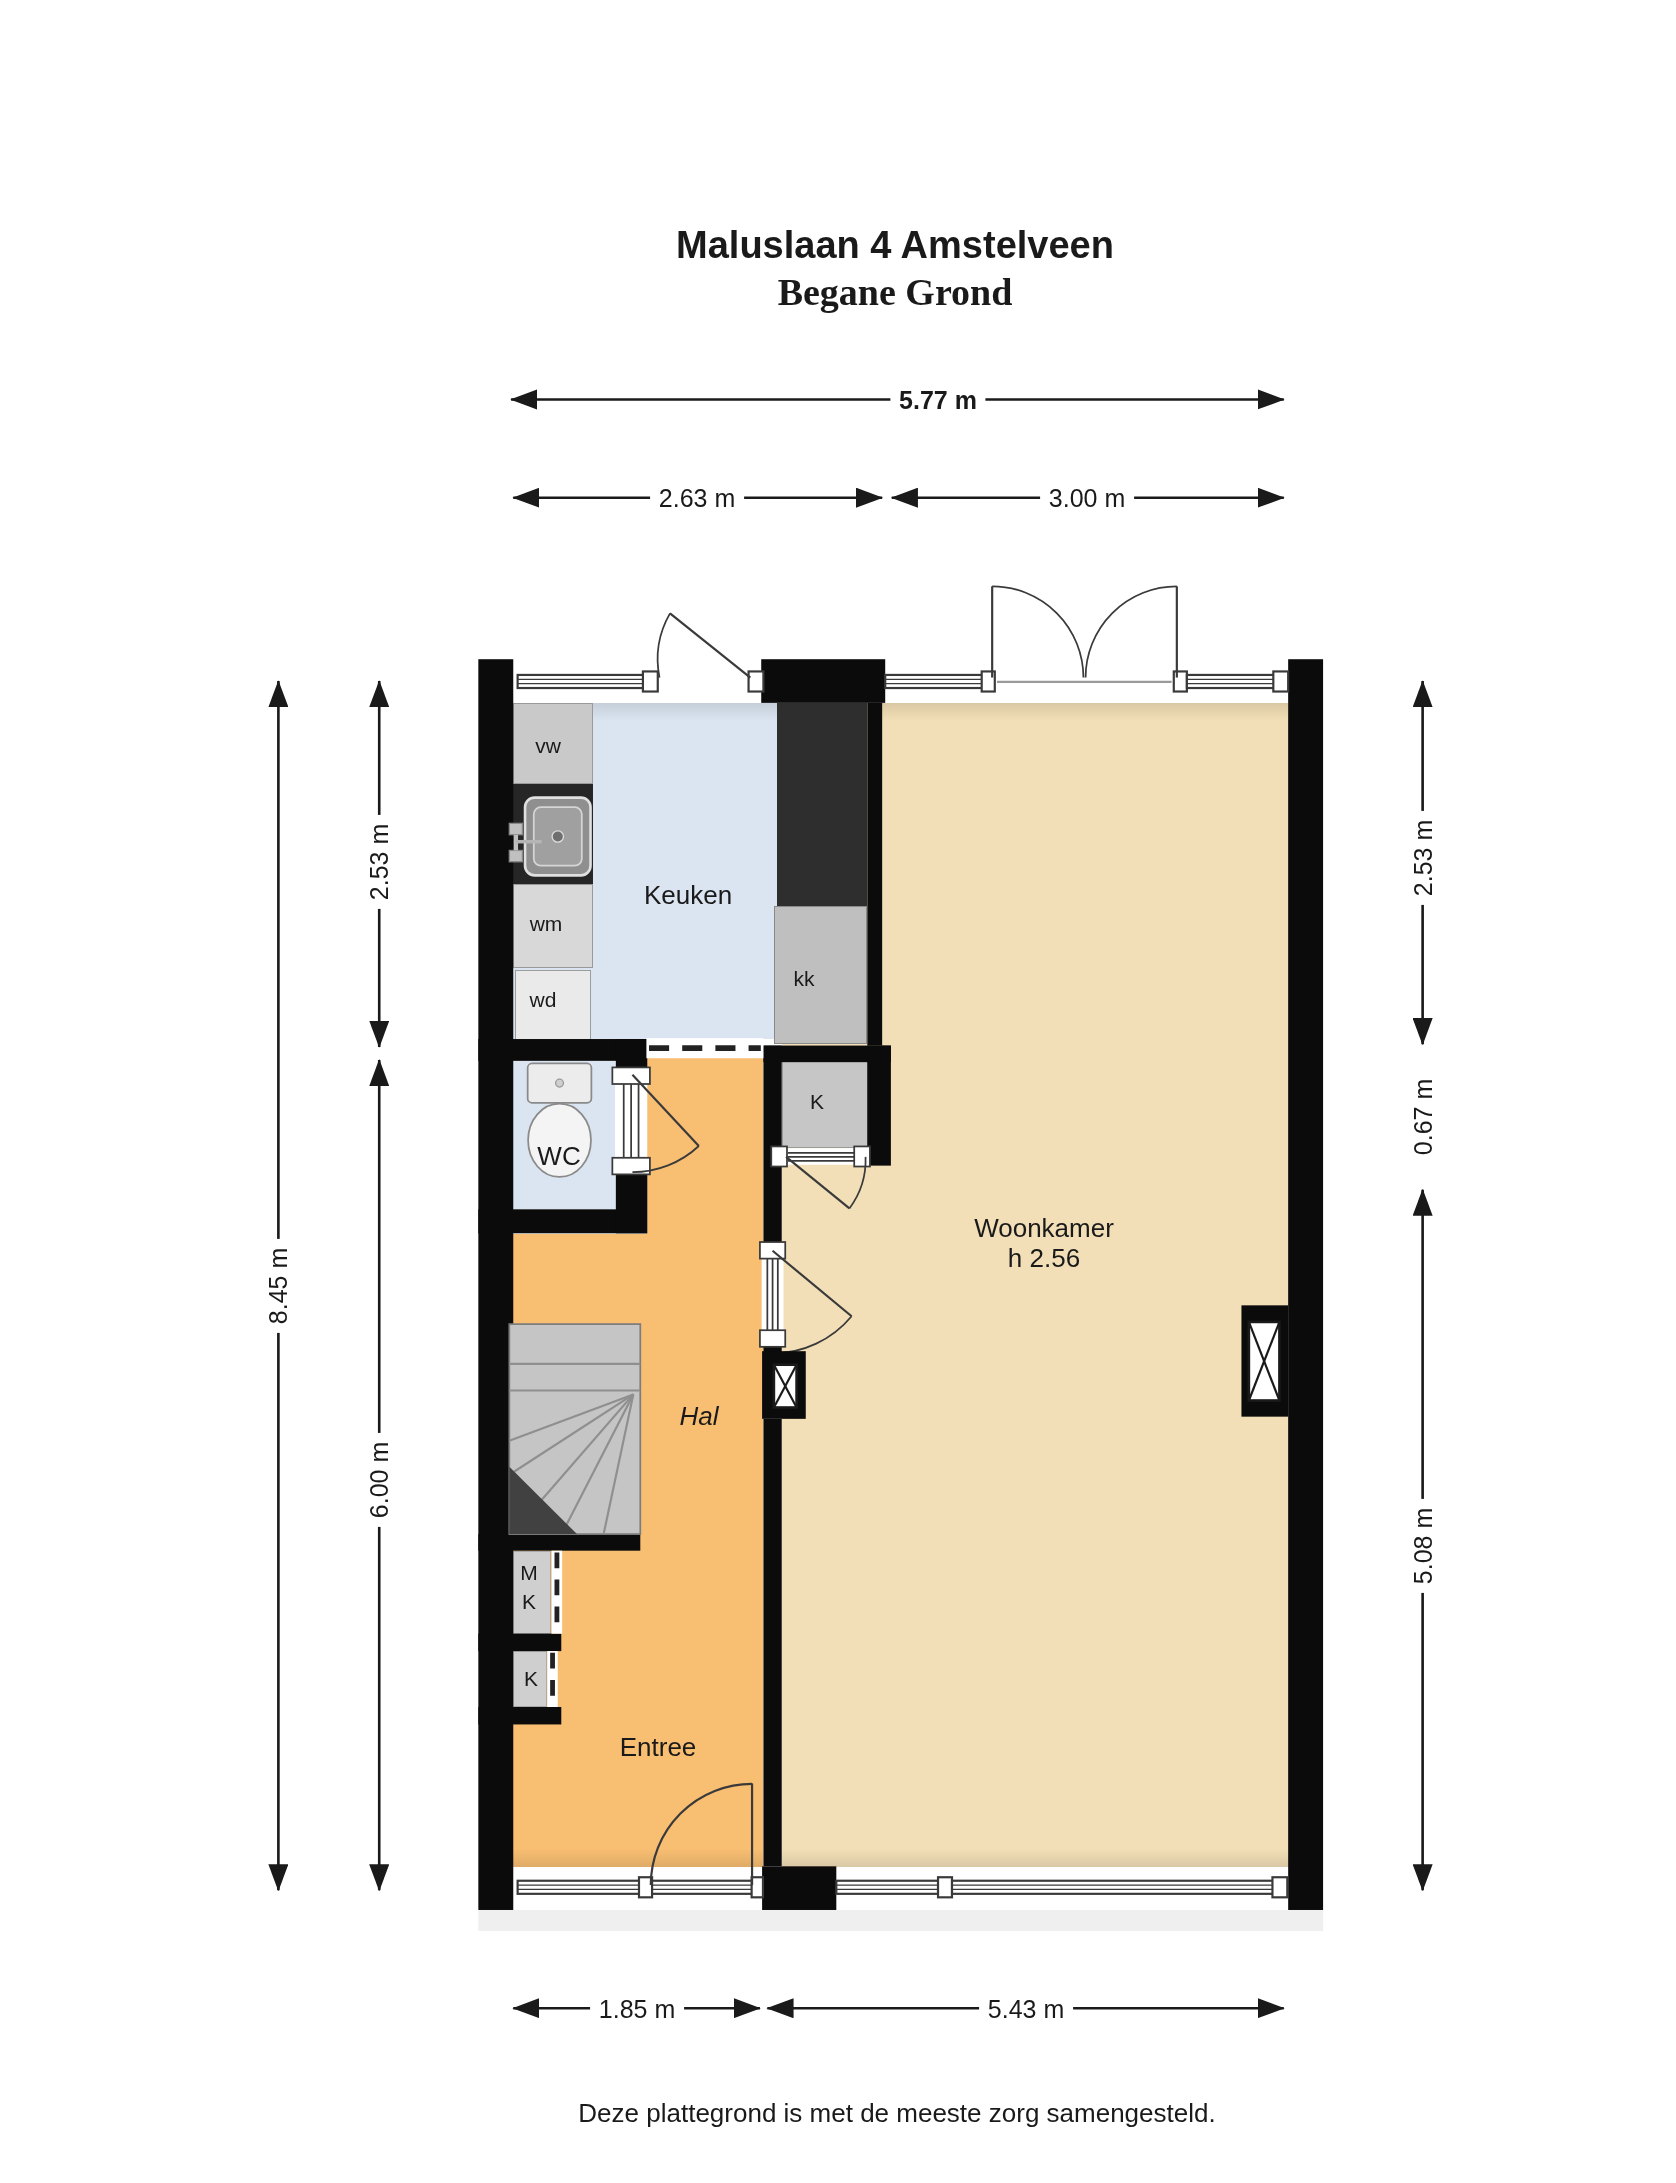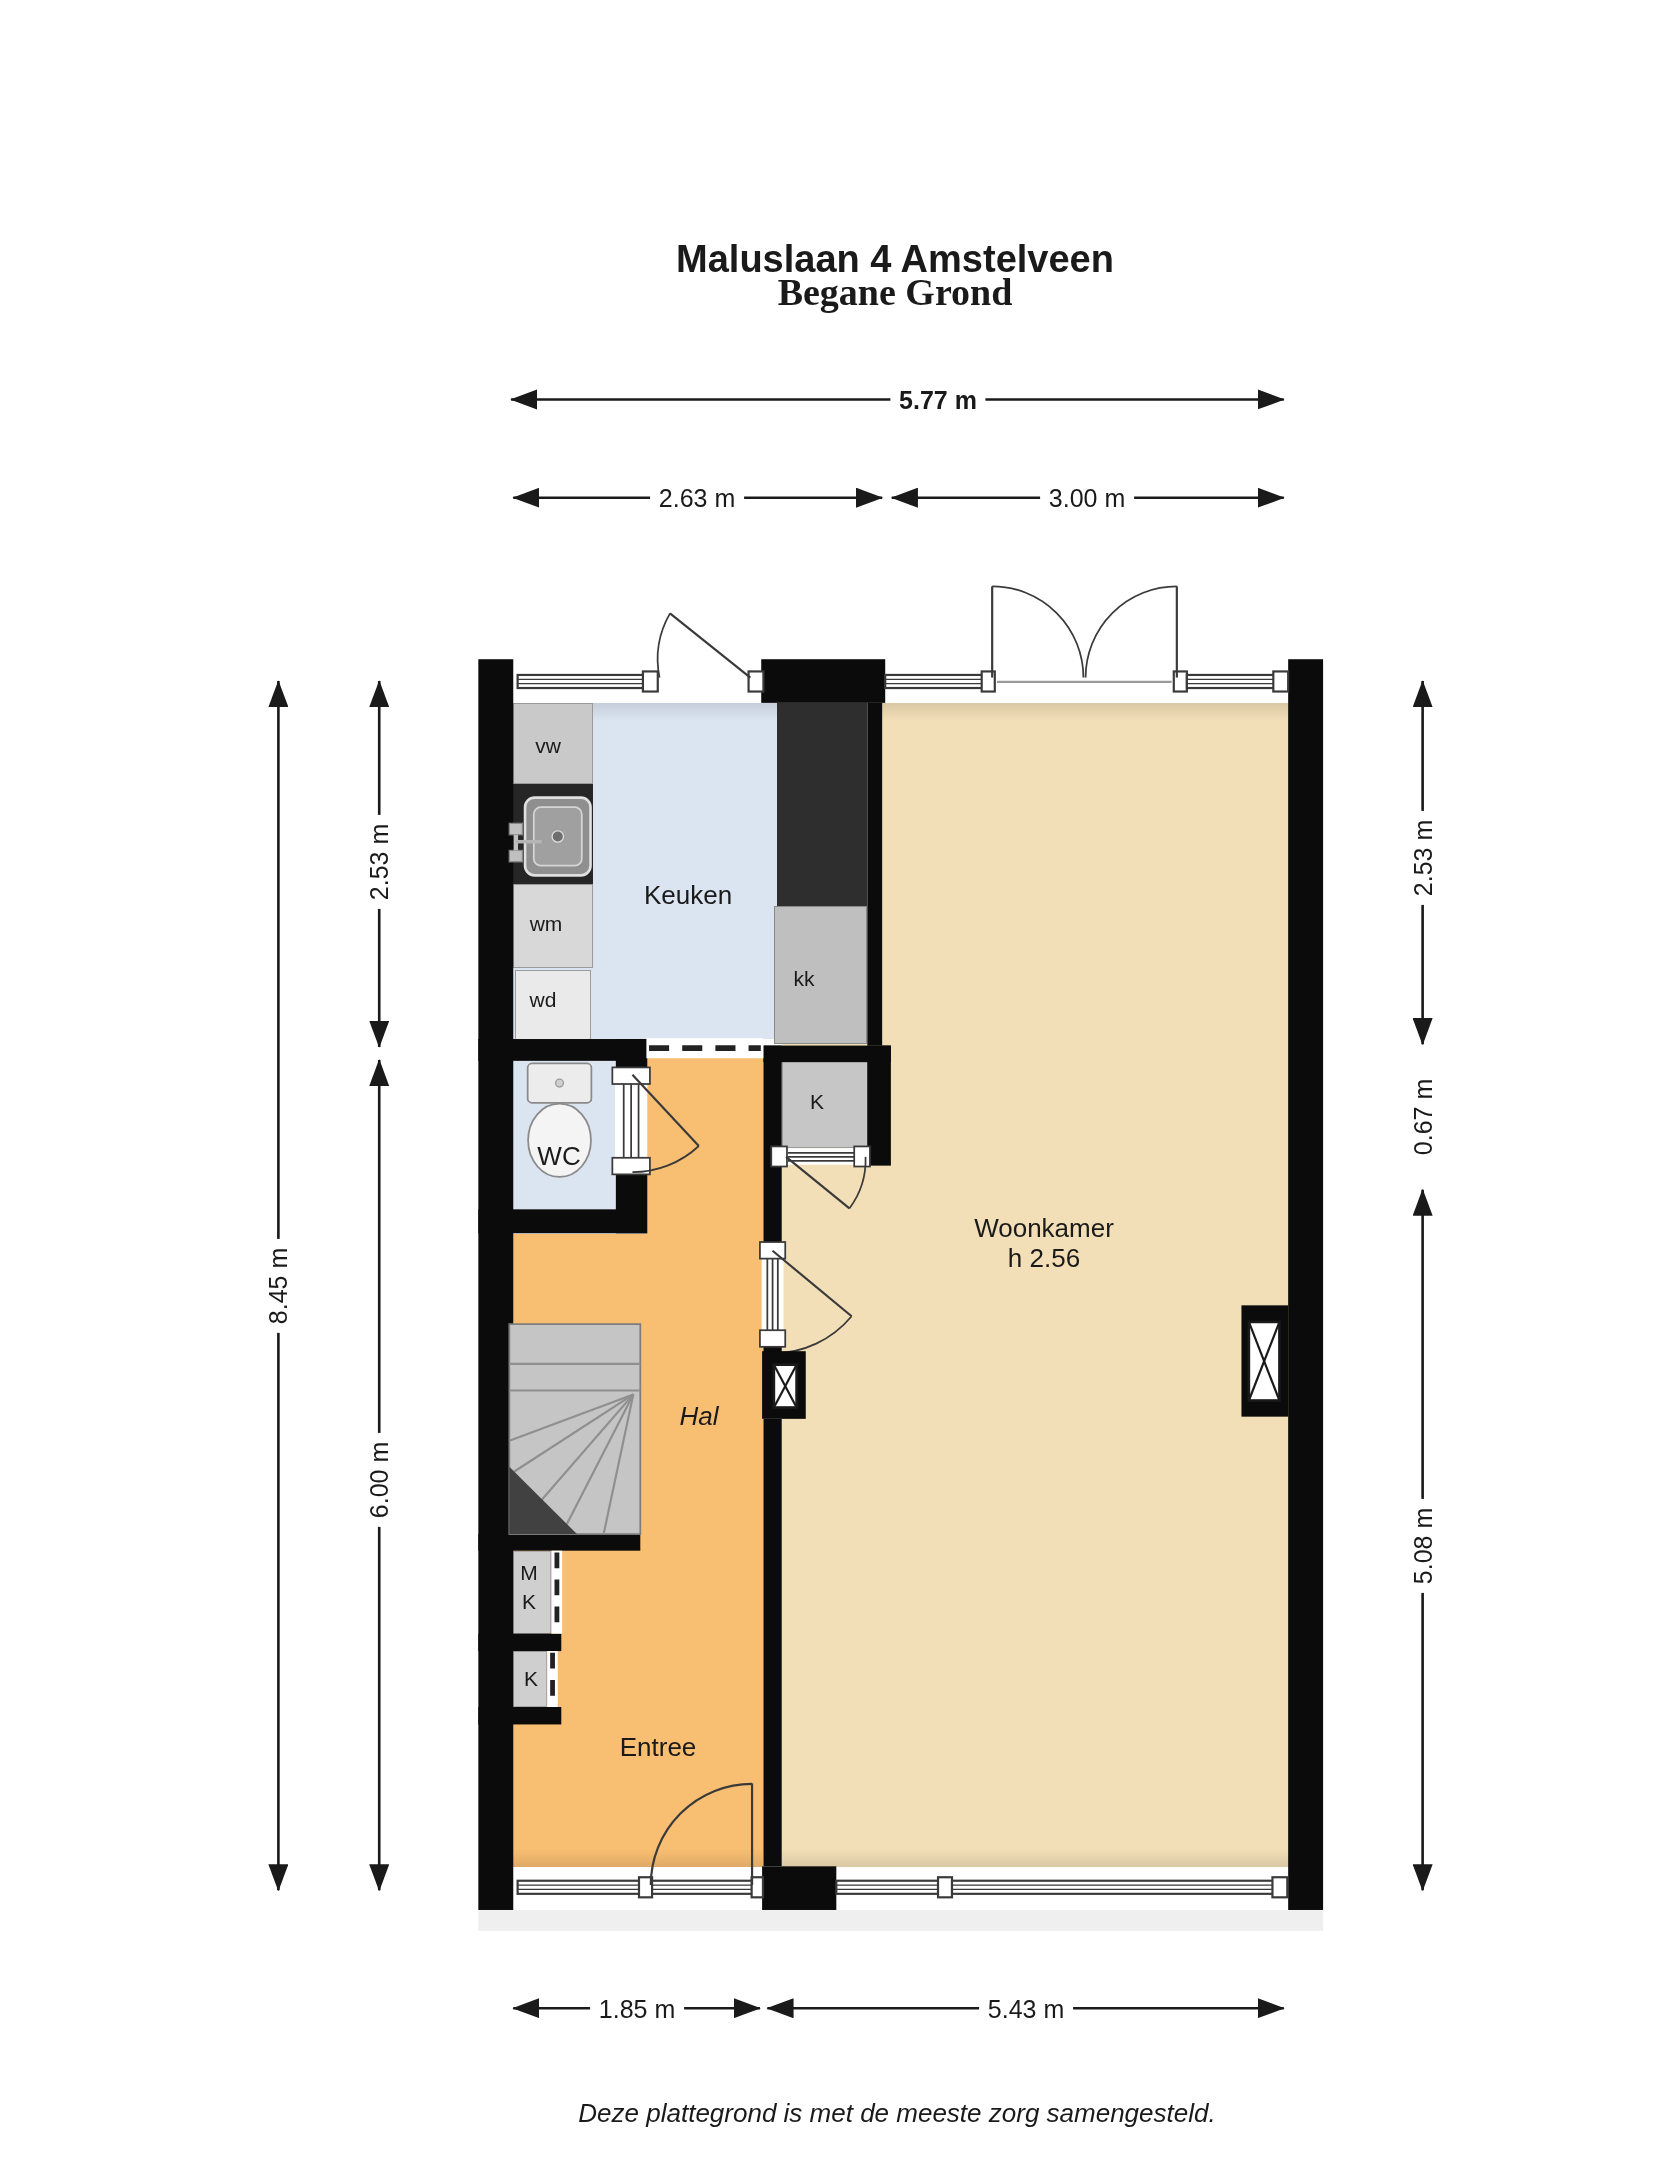--- a/index.html
+++ b/index.html
@@ -23,21 +23,21 @@
   .shade-top{position:absolute;background:linear-gradient(rgba(0,0,0,0.10),rgba(0,0,0,0));}
   .shade-bottom{position:absolute;background:linear-gradient(rgba(0,0,0,0),rgba(0,0,0,0.10));}
   .box{position:absolute;box-sizing:border-box;}
   svg{position:absolute;left:0;top:0;}
 </style>
 </head>
 <body>
 
 <div class="page">
 
-  <div class="lbl title-line" style="left:895px;top:259px;">Maluslaan 4 Amstelveen</div>
+  <div class="lbl title-line" style="left:895px;top:245px;">Maluslaan 4 Amstelveen</div>
   <div class="lbl title-line" style="left:895px;top:292px;font-family:Liberation Serif, serif;">Begane Grond</div>
 
   <div class="floor" style="left:782px;top:703px;width:507px;height:1164px;background:var(--floorLiving);"></div>
   <div class="floor" style="left:513px;top:703px;width:264px;height:336px;background:var(--floorKitchen);"></div>
   <div class="floor" style="left:646px;top:1058px;width:117px;height:808px;background:var(--floorHal);"></div>
   <div class="floor" style="left:513px;top:1234px;width:250px;height:633px;background:var(--floorHal);"></div>
   <div class="floor" style="left:513px;top:1061px;width:103px;height:148px;background:var(--floorKitchen);"></div>
 
   <div class="shade-top" style="left:513px;top:703px;width:264px;height:17.5px;"></div>
   <div class="shade-top" style="left:882px;top:703px;width:406px;height:17.5px;"></div>
@@ -263,16 +263,16 @@
 
   <div class="lbl fix-label" style="left:548px;top:746px;">vw</div>
   <div class="lbl fix-label" style="left:546px;top:924px;">wm</div>
   <div class="lbl fix-label" style="left:543px;top:1000px;">wd</div>
   <div class="lbl fix-label" style="left:804px;top:979px;text-align:right;">kk</div>
   <div class="lbl fix-label" style="left:817px;top:1102px;">K</div>
   <div class="lbl fix-label" style="left:529px;top:1573px;">M</div>
   <div class="lbl fix-label" style="left:529px;top:1602px;">K</div>
   <div class="lbl fix-label" style="left:531px;top:1679px;">K</div>
 
-  <div class="lbl disclaimer-line" style="left:897px;top:2113px;font-style:italic;">Deze plattegrond is met de meeste zorg samengesteld.</div>
+  <div class="lbl disclaimer-line" style="left:897px;top:2113px;">Deze plattegrond is met de meeste zorg samengesteld.</div>
 
 </div>
 
 
 </body></html>

